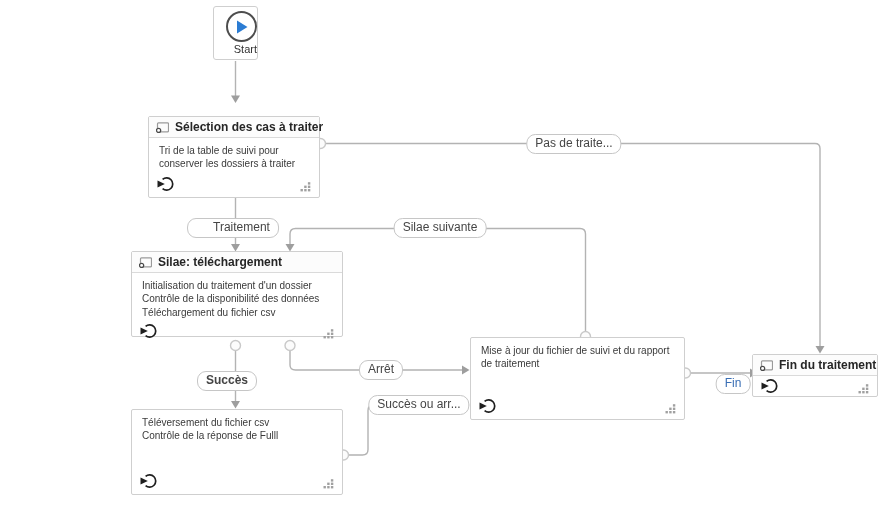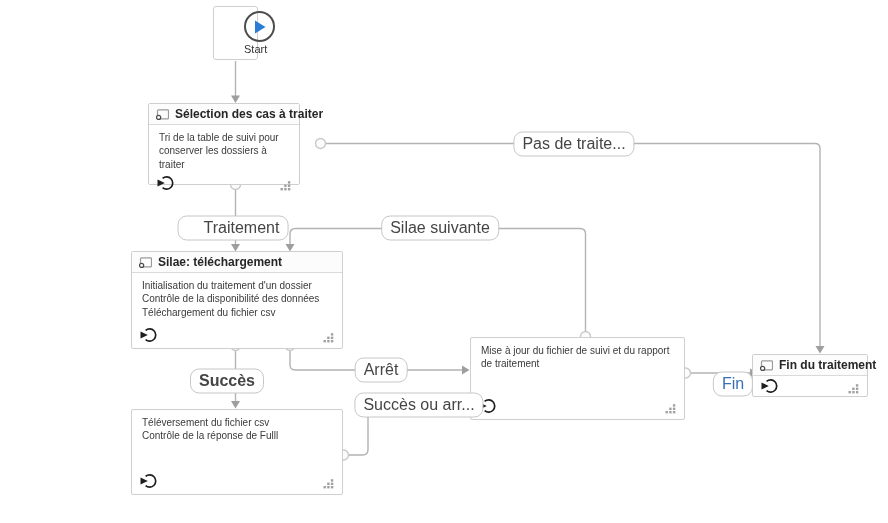--- a/index.html
+++ b/index.html
@@ -25,41 +25,41 @@
   .node-title{font-size:12px;font-weight:600;color:#262626;white-space:nowrap;}
   .node-body{
     padding:6px 10px 2px;font-size:10px;color:#3a3a3a;line-height:1.34;
     white-space:pre-line;flex:1 1 auto;
   }
   .node-footer{
     display:flex;justify-content:space-between;align-items:flex-end;
     padding:2px 8px 5px 8px;margin-top:auto;flex:0 0 auto;
   }
 
-  #node-selection{left:148px;top:103px;width:152px;height:82px;}
-  #node-silae{left:131px;top:251px;width:212px;height:98px;}
+  #node-selection{left:148px;top:116px;width:172px;height:82px;justify-content:flex-end;}
+  #node-silae{left:131px;top:251px;width:212px;height:86px;}
   #node-fulll{left:131px;top:409px;width:212px;height:86px;}
   #node-statut{left:470px;top:337px;width:215px;height:83px;}
-  #node-fin{left:752px;top:354px;width:116px;height:43px;}
+  #node-fin{left:752px;top:354px;width:126px;height:43px;}
 
   #start-node{
     position:absolute;z-index:2;left:213px;top:6px;width:45px;height:54px;
     box-sizing:border-box;background:#fff;border:1px solid #cfcfcf;border-radius:3px;
-    display:flex;flex-direction:column;align-items:flex-start;justify-content:center;gap:2px;padding-left:30px;
+    display:flex;flex-direction:column;align-items:flex-end;justify-content:center;gap:2px;padding-left:30px;
   }
   .start-circle{
     width:27px;height:27px;border:2.5px solid #4d4d4d;border-radius:50%;
     display:flex;align-items:center;justify-content:center;
   }
   .start-label{font-size:11px;color:#333;line-height:1;}
 
   .edge-label{
     position:absolute;z-index:3;transform:translate(-50%,-50%);
     background:#ffffff;border:1px solid #c6c6c6;border-radius:9px;
-    padding:1px 8px 2px;font-size:16px;color:#454545;white-space:nowrap;line-height:1.25;
+    padding:1px 8px 2px;font-size:12px;color:#454545;white-space:nowrap;line-height:1.25;
   }
   #edge-label-traitement{left:233px;top:228px;padding-left:25px;}
   #edge-label-pas-de-traitement{left:574px;top:144px;}
   #edge-label-ligne-suivante{left:440px;top:228px;}
   #edge-label-succes{left:227px;top:381px;font-weight:bold;}
   #edge-label-arret{left:381px;top:370px;}
   #edge-label-succes-ou-arret{left:419px;top:405px;}
   #edge-label-fin{left:733px;top:384px;}
 
   .hicon{flex:0 0 auto;display:inline-flex;}

